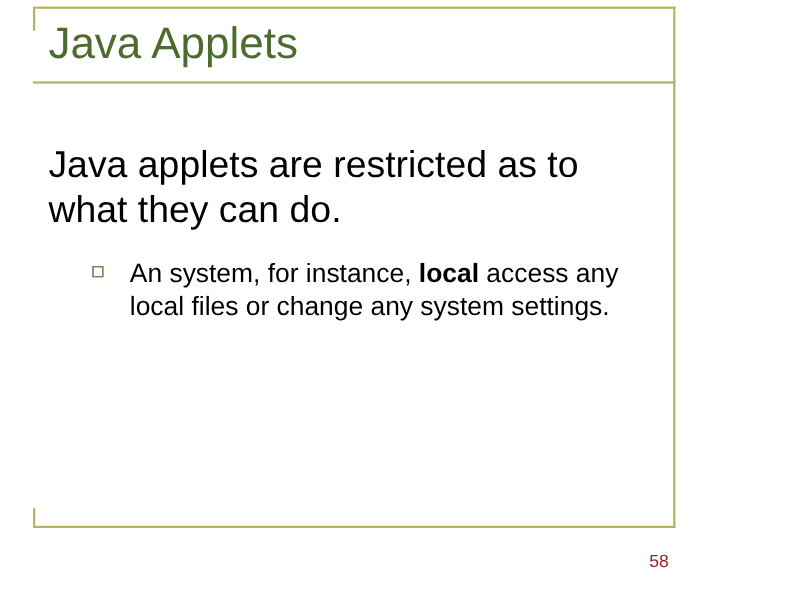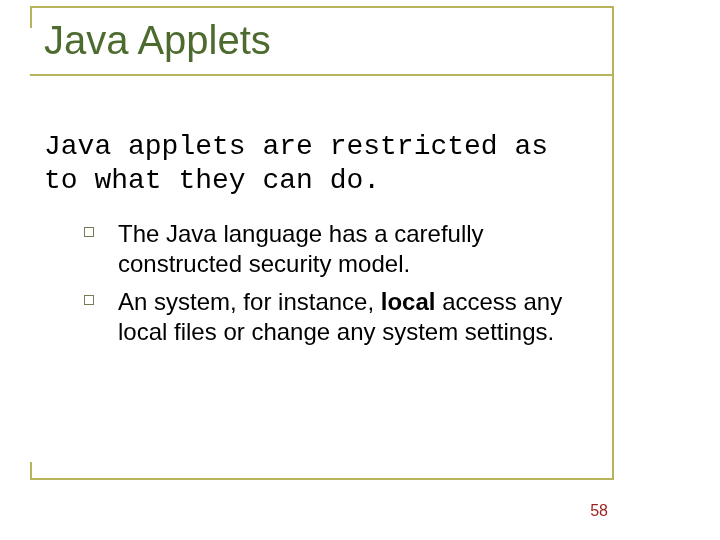--- a/index.html
+++ b/index.html
@@ -65,24 +65,23 @@
     border-top: 2px solid #b7b35a;
   }
   .body {
     position: absolute;
     left: 44px;
     right: 50px;
     top: 130px;
     color: #000;
   }
   .lead {
-    font-size: 28px;
+    font-size: 34px;
     line-height: 1.2;
     margin: 0 0 22px 0;
-    font-family: Liberation Mono, monospace;
   }
   .sub-list {
     margin: 0;
     padding: 0 0 0 40px;
     list-style: none;
   }
   .sub-list li {
     position: relative;
     font-size: 24px;
     line-height: 1.25;
@@ -116,21 +115,20 @@
 
   <div class="title">Java Applets</div>
   <div class="title-underline"></div>
 
   <div class="body">
     <p class="lead">Java applets are restricted as to what they can do.</p>
 
     <ul class="sub-list">
       <li>
         <span class="sq"></span>
-        <span>The Java language has a carefully constructed security model.</span>
       </li>
       <li>
         <span class="sq"></span>
         <span><span>An system, for instance, </span><span class="bold">local</span><span> access any local files or change any system settings.</span></span>
       </li>
     </ul>
   </div>
 
   <div class="pagenum">58</div>
 </div>

